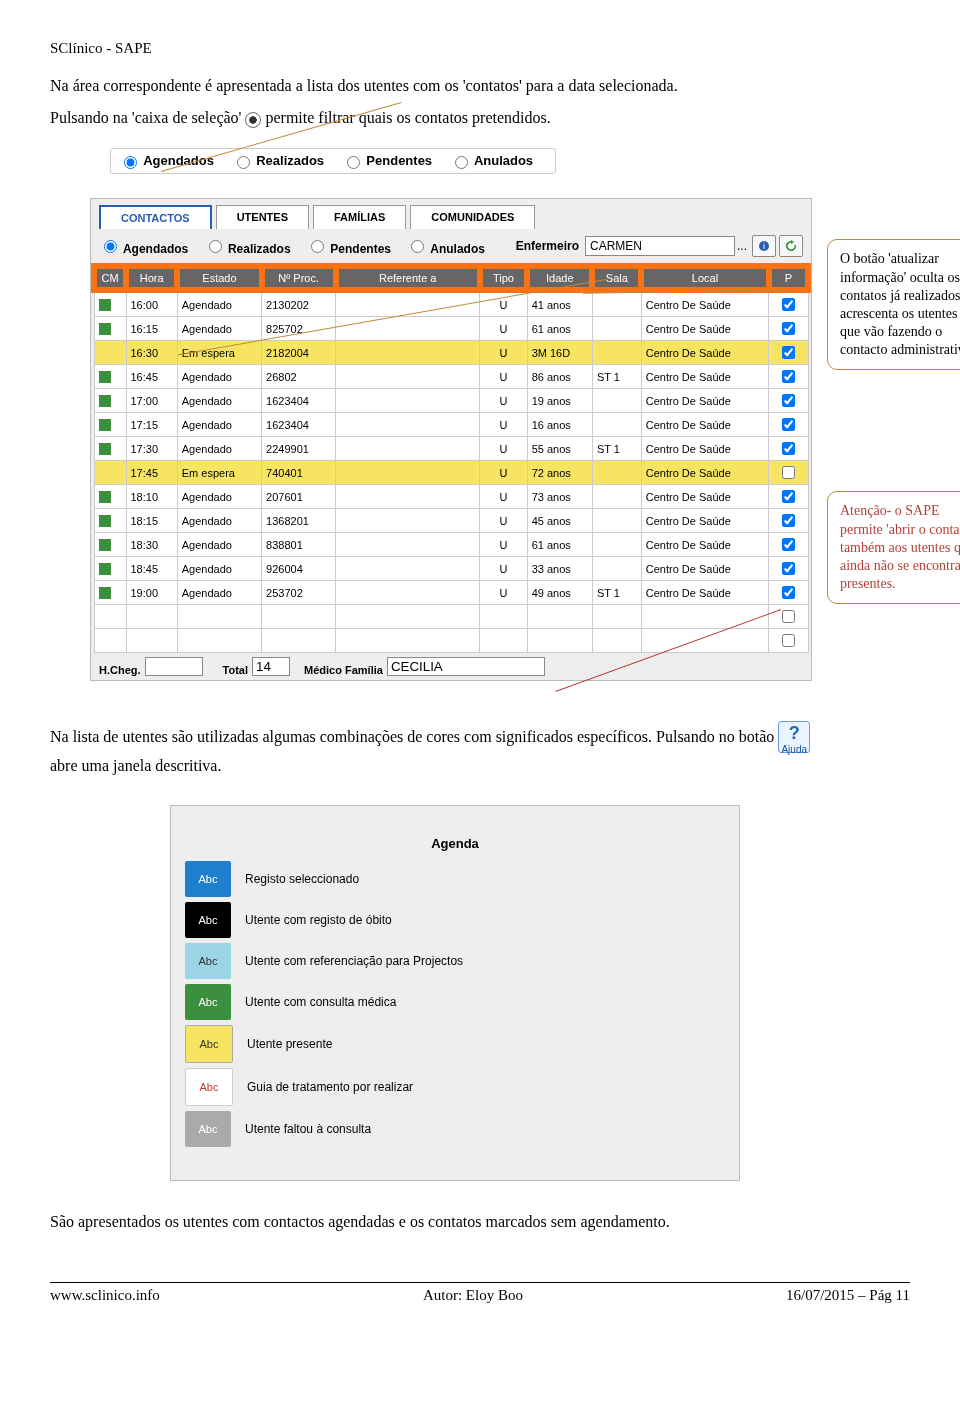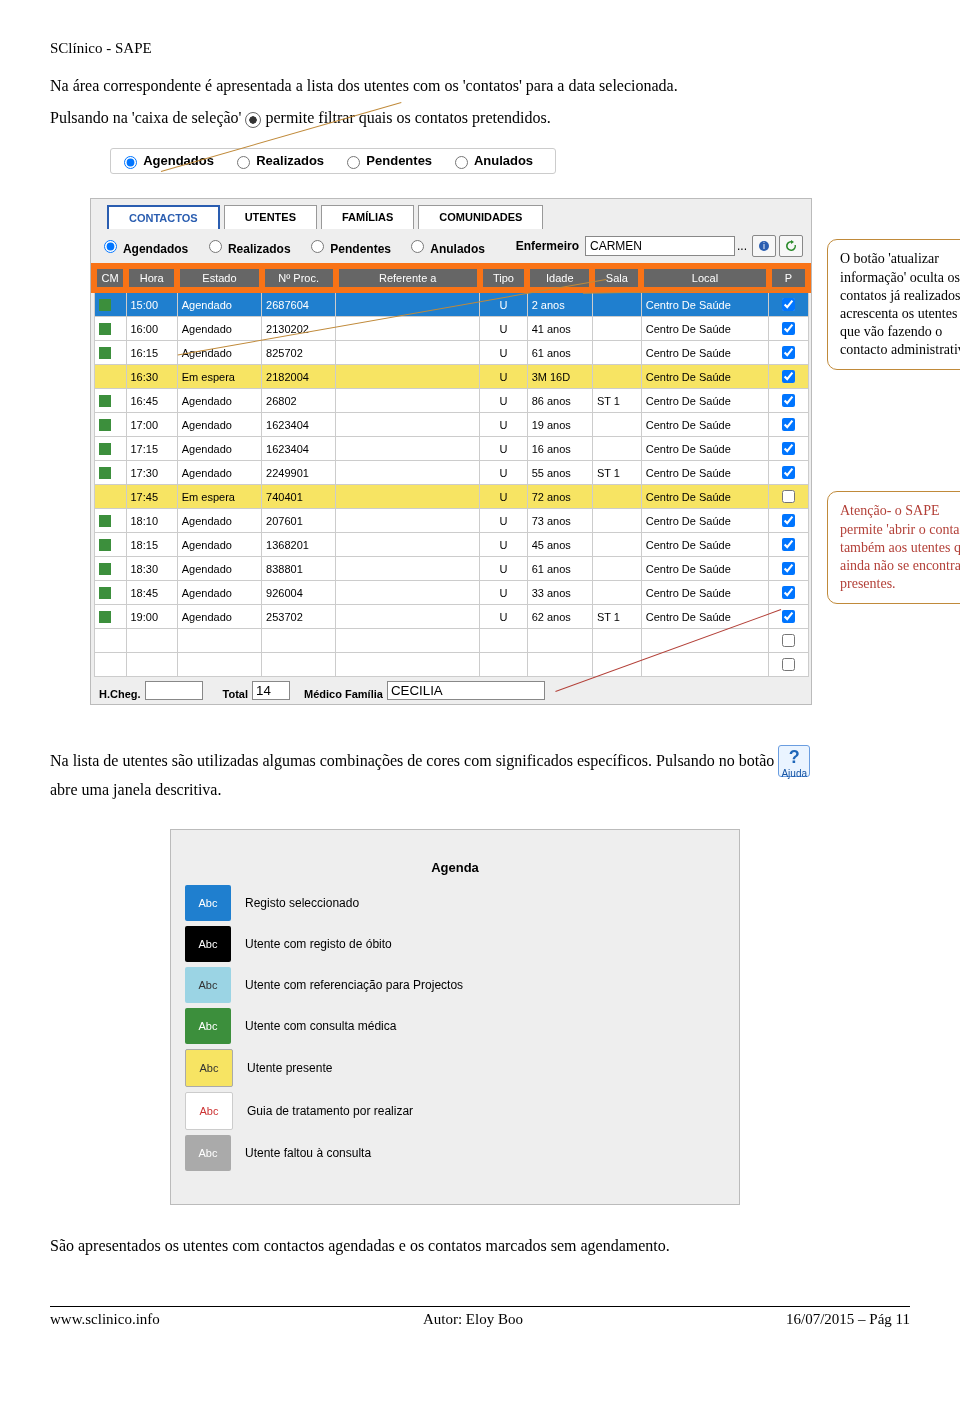--- a/index.html
+++ b/index.html
@@ -3,21 +3,21 @@
 <meta charset="utf-8">
 <style>
 body{font-family:"Times New Roman",serif;font-size:16px;margin:0;padding:0;width:960px;background:#fff;color:#000}
 .page{padding:40px 50px 30px 50px}
 .header-text{font-size:15px;margin-bottom:18px}
 .para{font-size:16px;margin-bottom:10px;line-height:1.4}
 .radio-ss{display:inline-block;background:#fff;border:1px solid #ccc;border-radius:3px;padding:4px 8px;margin:8px 0 6px 60px;font-family:Arial,sans-serif;font-size:13px}
 .radio-ss label{margin-right:14px;font-weight:bold}
 .radio-ss input{vertical-align:middle}
 .app{font-family:Arial,sans-serif;font-size:12px;background:#eee;border:1px solid #bbb;width:720px;margin:18px 0 18px 40px;position:relative}
-.tabs{display:flex;padding:6px 8px 0 16px}
+.tabs{display:flex;padding:6px 8px 0 8px}
 .tab{background:#fff;border:1px solid #999;border-bottom:none;padding:5px 20px;margin-right:4px;font-weight:bold;font-size:11px}
 .tab.active{color:#2a5db0;border:2px solid #2a5db0;border-bottom:none}
 .filterbar{background:#eee;padding:6px 8px;display:flex;align-items:center}
 .filterbar .radios label{margin-right:12px;font-weight:bold}
 .filterbar .enf{margin-left:auto;display:flex;align-items:center}
 .filterbar .enf span.lbl{font-weight:bold;margin-right:6px}
 .filterbar input[type=text]{border:1px solid #888;padding:2px 4px;font-size:12px;width:140px}
 .ibtn{display:inline-flex;align-items:center;justify-content:center;width:22px;height:20px;border:1px solid #888;background:#f7f7f7;margin-left:3px;border-radius:2px}
 .table{width:100%;border-collapse:collapse;font-size:11px}
 .table th{background:#666;color:#fff;padding:3px 4px;text-align:center;font-weight:normal;border:6px solid #f97316}
@@ -128,34 +128,20 @@
         <th>Nº Proc.</th>
         <th style="width:130px">Referente a</th>
         <th>Tipo</th>
         <th>Idade</th>
         <th>Sala</th>
         <th>Local</th>
         <th>P</th>
       </tr>
         </thead>
       <tbody id="tbody">
-          <tr class="row-sel">
-            <td class="cm">
-              <div class="cm-g"></div>
-            </td>
-            <td>15:00</td>
-            <td>Agendado</td>
-            <td>2687604</td>
-            <td></td>
-            <td class="centered">U</td>
-            <td>2 anos</td>
-            <td></td>
-            <td>Centro De Saúde</td>
-            <td class="centered"><input type="checkbox" checked="" style=""></td>
-          </tr>
           <tr>
             <td class="cm">
               <div class="cm-g"></div>
             </td>
             <td>16:00</td>
             <td>Agendado</td>
             <td>2130202</td>
             <td></td>
             <td class="centered">U</td>
             <td>41 anos</td>
@@ -319,21 +305,21 @@
           </tr>
           <tr>
             <td class="cm">
               <div class="cm-g"></div>
             </td>
             <td>19:00</td>
             <td>Agendado</td>
             <td>253702</td>
             <td></td>
             <td class="centered">U</td>
-            <td>62 anos</td>
+            <td>49 anos</td>
             <td>ST 1</td>
             <td>Centro De Saúde</td>
             <td class="centered"><input type="checkbox" checked="" style=""></td>
           </tr>
           <tr>
             <td class="cm">
               <div class=""></div>
             </td>
             <td></td>
             <td></td>

